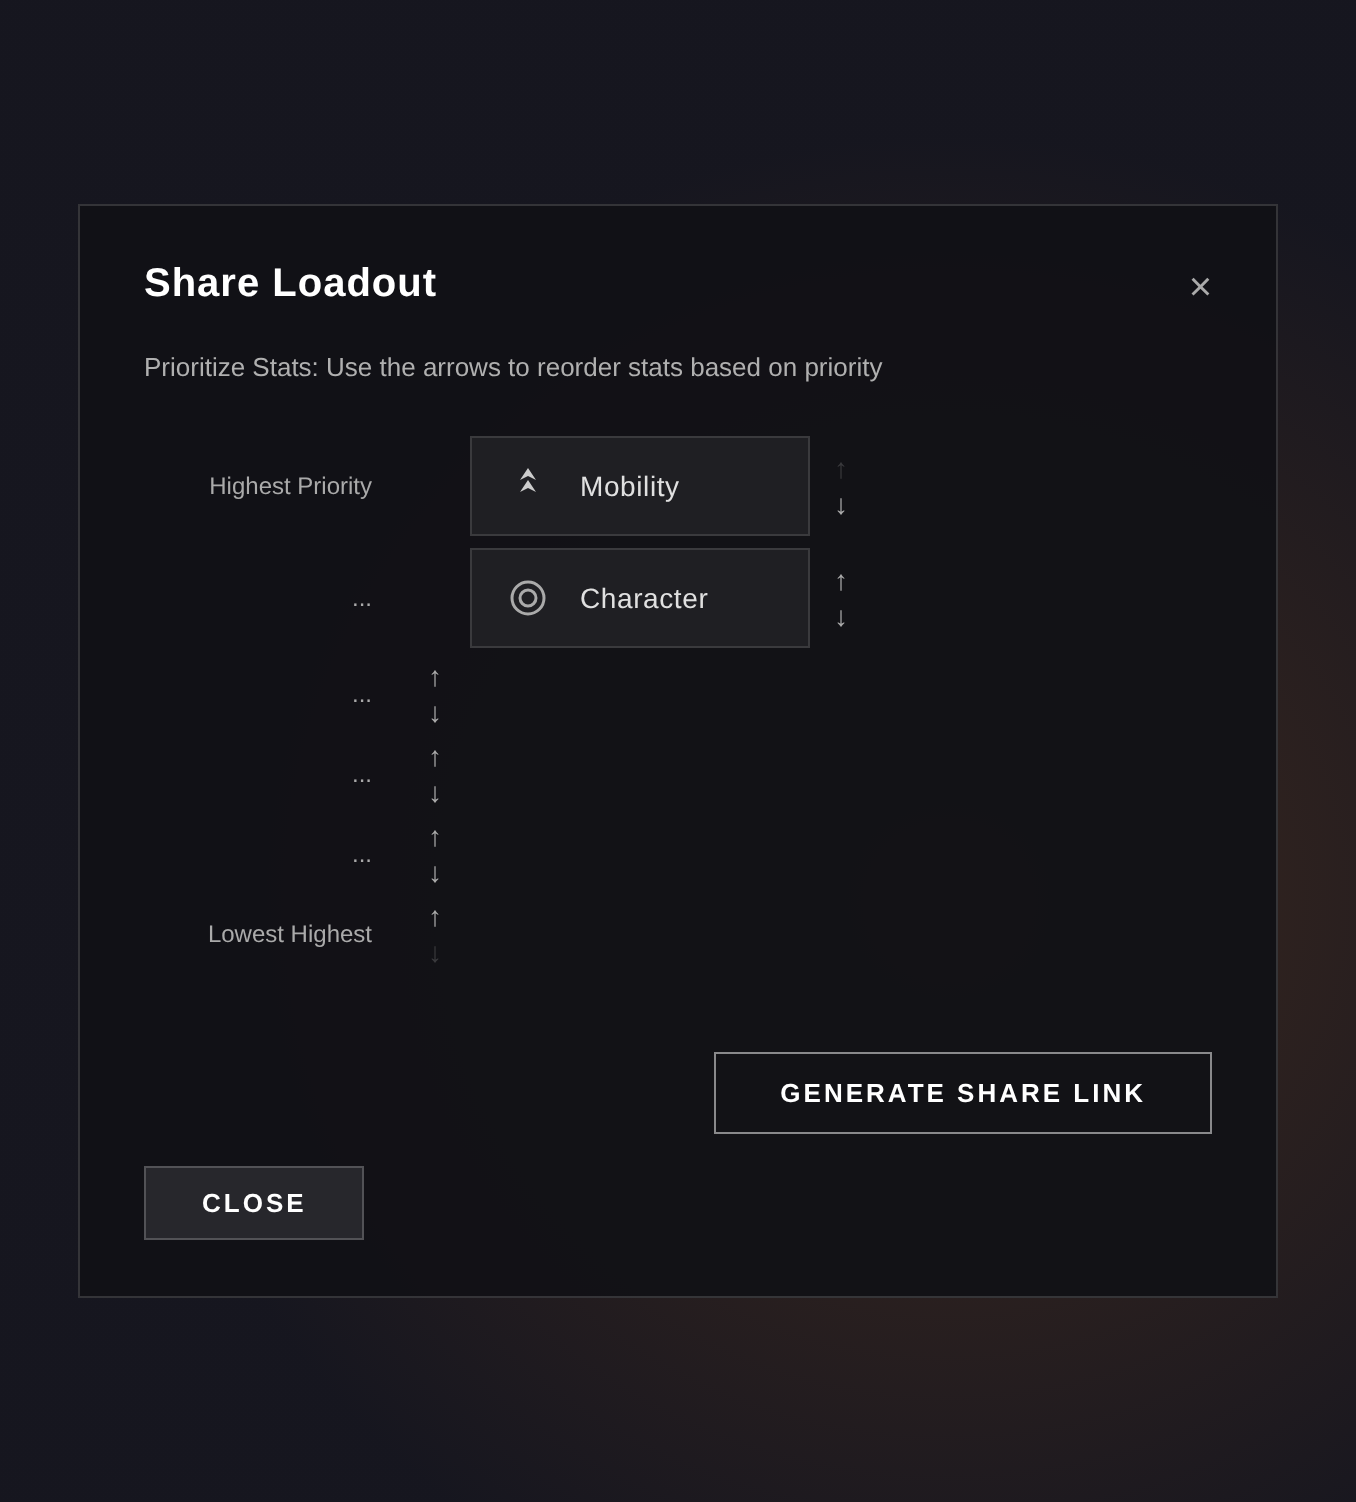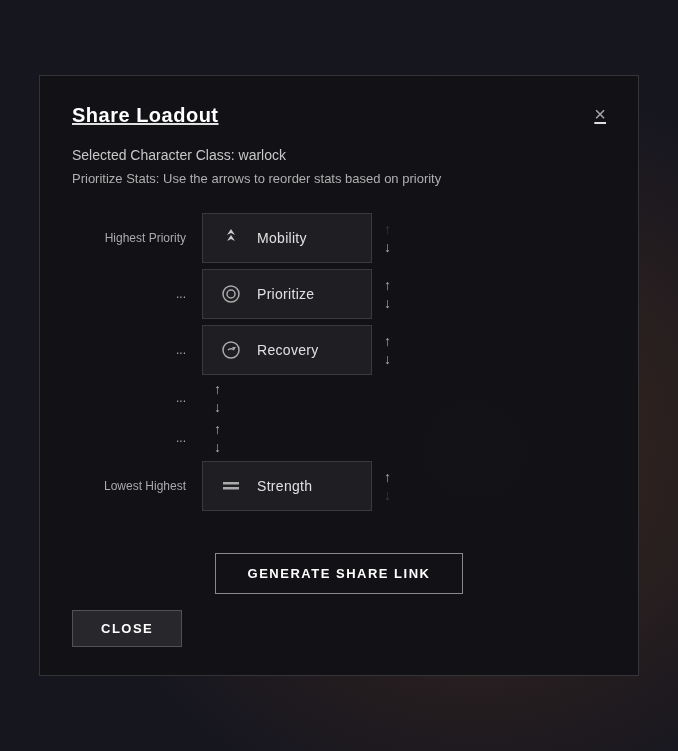--- a/index.html
+++ b/index.html
@@ -29,23 +29,22 @@
       background: rgba(18, 18, 22, 0.97);
       border: 1px solid rgba(255,255,255,0.15);
       width: 600px;
       padding: 28px 32px 28px 32px;
       color: #e0e0e0;
     }
 
     .modal-header {
       display: flex;
       justify-content: space-between;
-      align-items: flex-start;
+      align-items: flex-end;
       margin-bottom: 20px;
-      text-decoration: underline;
     }
 
     .modal-title {
       font-size: 20px;
       font-weight: 600;
       color: #ffffff;
       letter-spacing: 0.5px;
     }
 
     .close-x {
@@ -94,20 +93,21 @@
 
     .stat-box {
       display: flex;
       align-items: center;
       background: rgba(255,255,255,0.06);
       border: 1px solid rgba(255,255,255,0.12);
       width: 170px;
       padding: 10px 14px;
       gap: 12px;
       flex-shrink: 0;
+      margin-left: 33px;
     }
 
     .stat-icon {
       width: 28px;
       height: 28px;
       display: flex;
       align-items: center;
       justify-content: center;
       color: #aaaaaa;
       font-size: 16px;
@@ -141,21 +141,21 @@
       justify-content: center;
     }
 
     .arrow-btn.disabled {
       color: rgba(150,150,150,0.3);
       cursor: default;
     }
 
     .generate-btn-row {
       display: flex;
-      justify-content: center;
+      justify-content: flex-end;
       margin-top: 36px;
       margin-bottom: 16px;
     }
 
     .generate-btn {
       background: transparent;
       border: 1.5px solid rgba(255,255,255,0.5);
       color: #ffffff;
       font-size: 13px;
       font-weight: 600;
@@ -185,21 +185,20 @@
 <body>
 
 <div class="bg-overlay"></div>
 
 <div class="modal">
   <div class="modal-header">
     <span class="modal-title">Share Loadout</span>
     <button class="close-x">×</button>
   </div>
 
-  <div class="subtitle">Selected Character Class: warlock</div>
   <div class="instruction">Prioritize Stats: Use the arrows to reorder stats based on priority</div>
 
   <div class="stat-rows" id="stat-rows">
       <div class="stat-row">
         <div class="priority-label">Highest Priority</div>
         <div class="stat-box">
           <div class="stat-icon">
             <svg width="22" height="22" viewBox="0 0 22 22" fill="none" xmlns="http://www.w3.org/2000/svg">
               <polygon points="11,2 15,8 11,6 7,8" fill="#ccc"></polygon>
               <polygon points="11,8 15,14 11,12 7,14" fill="#ccc"></polygon>
@@ -214,39 +213,29 @@
       </div>
       <div class="stat-row">
         <div class="priority-label">...</div>
         <div class="stat-box">
           <div class="stat-icon">
             <svg width="22" height="22" viewBox="0 0 22 22" fill="none" xmlns="http://www.w3.org/2000/svg">
               <circle cx="11" cy="11" r="8" stroke="#aaa" stroke-width="1.5" fill="none"></circle>
               <circle cx="11" cy="11" r="4" stroke="#aaa" stroke-width="1.5" fill="none"></circle>
             </svg>
           </div>
-          <span class="stat-name">Prioritize</span>
-        </div>
-        <div class="arrows">
-          <button class="arrow-btn">↑</button>
-          <button class="arrow-btn">↓</button>
-        </div>
-      </div>
-      <div class="stat-row">
-        <div class="priority-label">...</div>
-        <div class="stat-box">
-          <div class="stat-icon">
-            <svg width="22" height="22" viewBox="0 0 22 22" fill="none" xmlns="http://www.w3.org/2000/svg">
-              <circle cx="11" cy="11" r="8" stroke="#aaa" stroke-width="1.5" fill="none"></circle>
-              <path d="M8 11 A4 4 0 0 1 14 11" stroke="#aaa" stroke-width="1.5" fill="none"></path>
-              <polygon points="14,11 12,8 16,8" fill="#aaa"></polygon>
-            </svg>
-          </div>
-          <span class="stat-name">Recovery</span>
-        </div>
+          <span class="stat-name">Character</span>
+        </div>
+        <div class="arrows">
+          <button class="arrow-btn">↑</button>
+          <button class="arrow-btn">↓</button>
+        </div>
+      </div>
+      <div class="stat-row">
+        <div class="priority-label">...</div>
         <div class="arrows">
           <button class="arrow-btn">↑</button>
           <button class="arrow-btn">↓</button>
         </div>
       </div>
       <div class="stat-row">
         <div class="priority-label">...</div>
         <div class="arrows">
           <button class="arrow-btn">↑</button>
           <button class="arrow-btn">↓</button>
@@ -254,29 +243,20 @@
       </div>
       <div class="stat-row">
         <div class="priority-label">...</div>
         <div class="arrows">
           <button class="arrow-btn">↑</button>
           <button class="arrow-btn">↓</button>
         </div>
       </div>
       <div class="stat-row">
         <div class="priority-label">Lowest Highest</div>
-        <div class="stat-box">
-          <div class="stat-icon">
-            <svg width="22" height="22" viewBox="0 0 22 22" fill="none" xmlns="http://www.w3.org/2000/svg">
-              <rect x="3" y="7" width="16" height="2.5" fill="#aaa"></rect>
-              <rect x="3" y="12" width="16" height="2.5" fill="#aaa"></rect>
-            </svg>
-          </div>
-          <span class="stat-name">Strength</span>
-        </div>
         <div class="arrows">
           <button class="arrow-btn">↑</button>
           <button class="arrow-btn disabled" disabled="">↓</button>
         </div>
       </div>
     </div>
 
   <div class="generate-btn-row">
     <button class="generate-btn">GENERATE SHARE LINK</button>
   </div>

